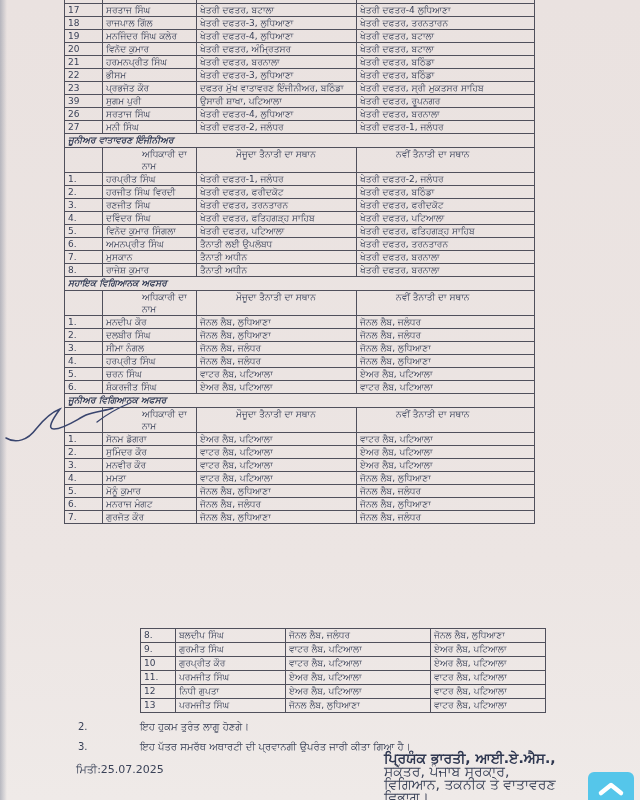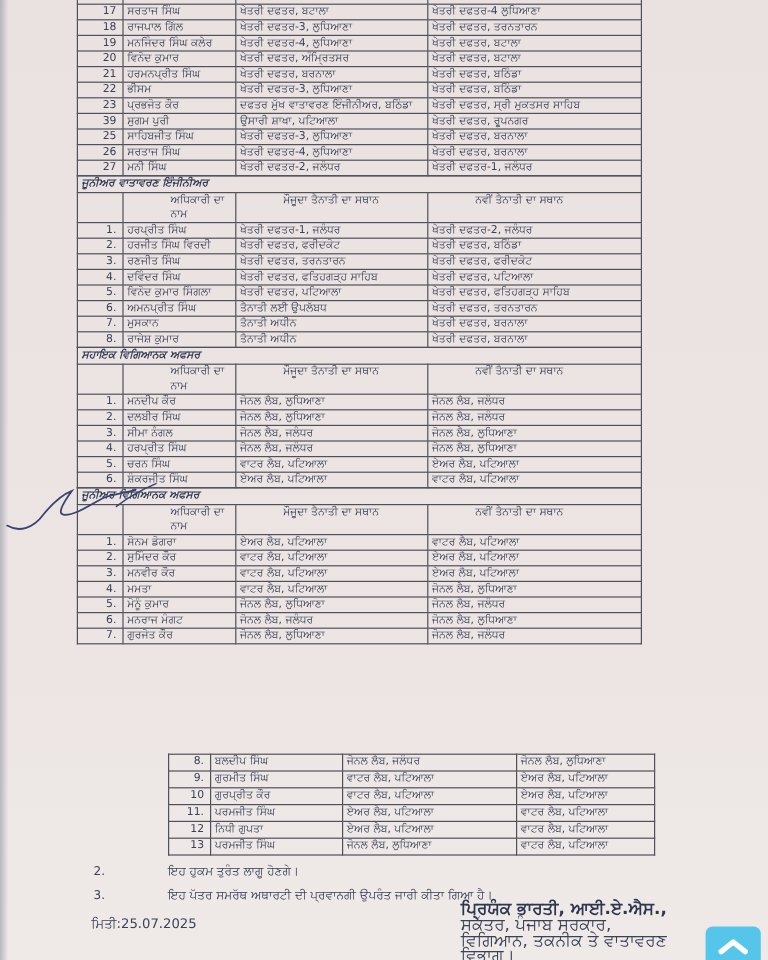--- a/index.html
+++ b/index.html
@@ -15,21 +15,21 @@
     background:linear-gradient(90deg,rgba(138,144,160,.55),rgba(138,144,160,0));
     pointer-events:none;
   }
   table { border-collapse:collapse; table-layout:fixed; width:100%; }
   td,th {
     border:1px solid #50505c; font-size:9px; padding:0 3px;
     vertical-align:top; overflow:hidden;
   }
   td { height:12px; line-height:12px; white-space:nowrap; }
   td.t2 { white-space:normal; line-height:12px; height:auto; min-height:24px; }
-  td.sno { text-align:right; padding-right:5px; }
+  td.sno { padding-right:5px; }
   td.sliver { height:4px; line-height:4px; border-top:none; }
   th {
     font-weight:normal; text-align:left; white-space:normal;
     line-height:12px; color:#333c55;padding-left:39px;
   }
   td.title {
     text-align:left; font-weight:bold; height:13px; line-height:13px;
     color:#333c55; white-space:nowrap;font-style:italic;
   }
   #main-tables { position:absolute; left:64px; top:0; width:470px; }
@@ -112,26 +112,20 @@
           <td class="t2">ਦਫਤਰ ਮੁੱਖ ਵਾਤਾਵਰਣ ਇੰਜੀਨੀਅਰ, ਬਠਿੰਡਾ</td>
           <td class="t2">ਖੇਤਰੀ ਦਫਤਰ, ਸ੍ਰੀ ਮੁਕਤਸਰ ਸਾਹਿਬ</td>
         </tr>
     <tr>
           <td class="sno">39</td>
           <td>ਸੁਗਮ ਪੁਰੀ</td>
           <td>ਉਸਾਰੀ ਸ਼ਾਖਾ, ਪਟਿਆਲਾ</td>
           <td>ਖੇਤਰੀ ਦਫਤਰ, ਰੂਪਨਗਰ</td>
         </tr>
     <tr>
-          <td class="sno">25</td>
-          <td>ਸਾਹਿਬਜੀਤ ਸਿੰਘ</td>
-          <td>ਖੇਤਰੀ ਦਫਤਰ-3, ਲੁਧਿਆਣਾ</td>
-          <td>ਖੇਤਰੀ ਦਫਤਰ, ਬਰਨਾਲਾ</td>
-        </tr>
-    <tr>
           <td class="sno">26</td>
           <td>ਸਰਤਾਜ ਸਿੰਘ</td>
           <td>ਖੇਤਰੀ ਦਫਤਰ-4, ਲੁਧਿਆਣਾ</td>
           <td>ਖੇਤਰੀ ਦਫਤਰ, ਬਰਨਾਲਾ</td>
         </tr>
     <tr>
           <td class="sno">27</td>
           <td>ਮਨੀ ਸਿੰਘ</td>
           <td>ਖੇਤਰੀ ਦਫਤਰ-2, ਜਲੰਧਰ</td>
           <td>ਖੇਤਰੀ ਦਫਤਰ-1, ਜਲੰਧਰ</td>

